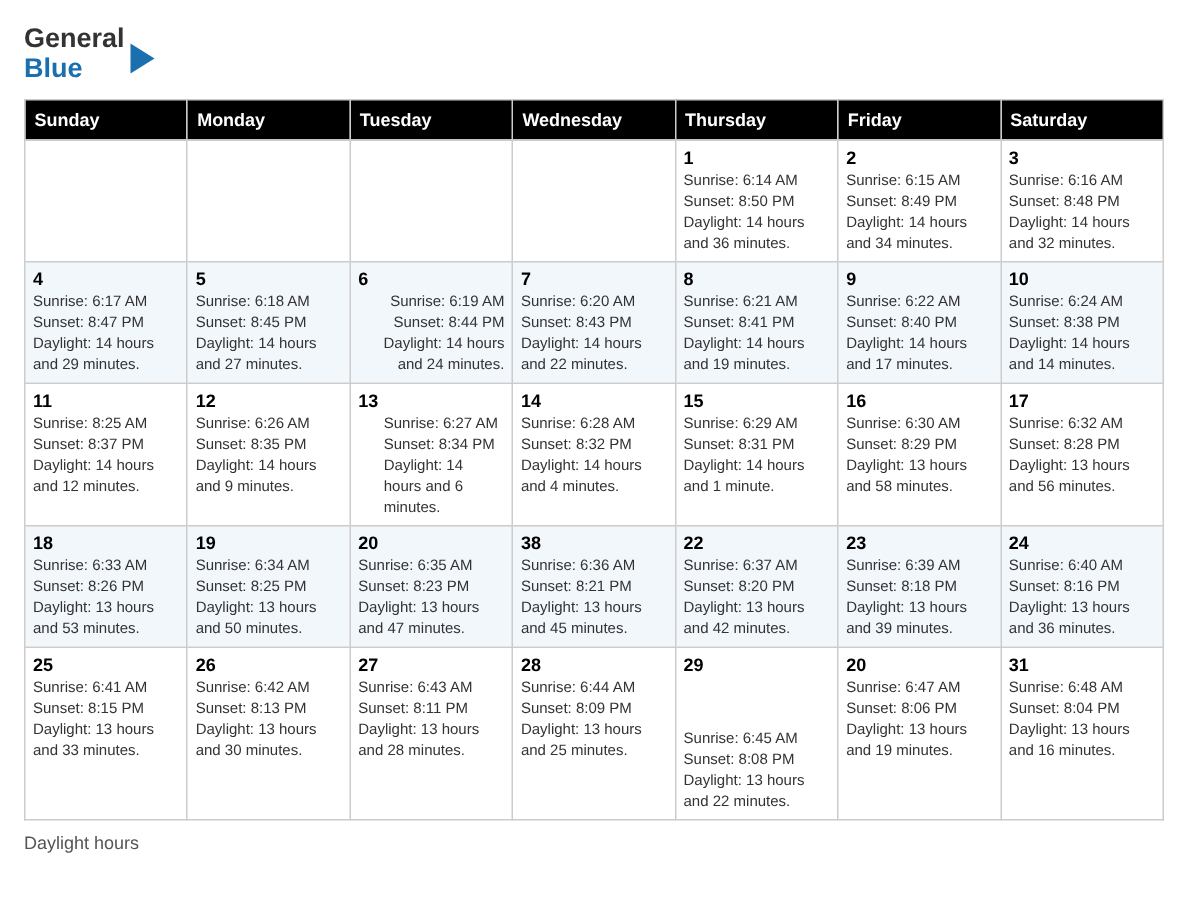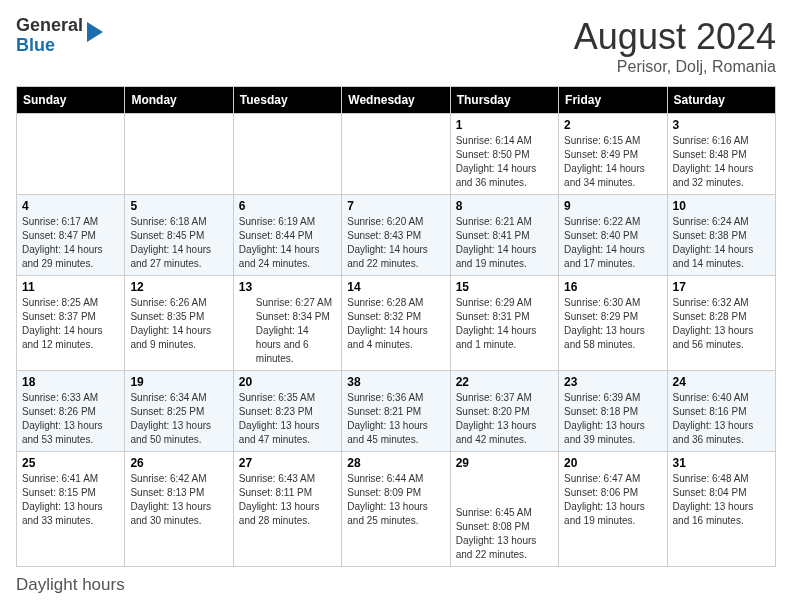--- a/index.html
+++ b/index.html
@@ -11,21 +11,21 @@
       padding: 16px;
     }
     .header {
       display: flex;
       justify-content: space-between;
       align-items: flex-start;
       margin-bottom: 10px;
     }
     .logo {
       display: flex;
-      align-items: flex-start;
+      align-items: center;
     }
     .logo-text {
       display: flex;
       flex-direction: column;
       font-size: 18px;
       font-weight: bold;
       line-height: 1.1;
     }
     .logo-text .general { color: #333; }
     .logo-text .blue { color: #1a6faf; }
@@ -83,38 +83,34 @@
     .day-info {
       color: #333;
       font-size: 10px;
       line-height: 1.4;
     }
     .empty-cell {
       background: #fff !important;
     }
     .footer-note {
       margin-top: 8px;
-      font-size: 17px;
+      font-size: 12px;
       color: #555;
     }
   </style>
 </head>
 <body>
 
 <div class="header">
   <div class="logo">
     <div class="logo-text">
       <span class="general">General</span>
       <span class="blue">Blue</span>
     </div>
     <div class="logo-arrow"></div>
-  </div>
-  <div class="title-block">
-    <div class="month-year">August 2024</div>
-    <div class="location">Perisor, Dolj, Romania</div>
   </div>
 </div>
 
 <table class="calendar">
   <thead>
     <tr>
         <th>Sunday</th>
         <th>Monday</th>
         <th>Tuesday</th>
         <th>Wednesday</th>
@@ -156,21 +152,21 @@
 Daylight: 14 hours and 29 minutes.</div>
         </td>
         <td>
           <span class="day-num">5</span>
           <div class="day-info" style="white-space: pre-line;">Sunrise: 6:18 AM
 Sunset: 8:45 PM
 Daylight: 14 hours and 27 minutes.</div>
         </td>
         <td>
           <span class="day-num">6</span>
-          <div class="day-info" style="white-space: pre-line;">Sunrise: 6:19 AM
+          <div class="day-info" style="white-space: pre-line; text-align: right;">Sunrise: 6:19 AM
 Sunset: 8:44 PM
 Daylight: 14 hours and 24 minutes.</div>
         </td>
         <td>
           <span class="day-num">7</span>
           <div class="day-info" style="white-space: pre-line;">Sunrise: 6:20 AM
 Sunset: 8:43 PM
 Daylight: 14 hours and 22 minutes.</div>
         </td>
         <td>

